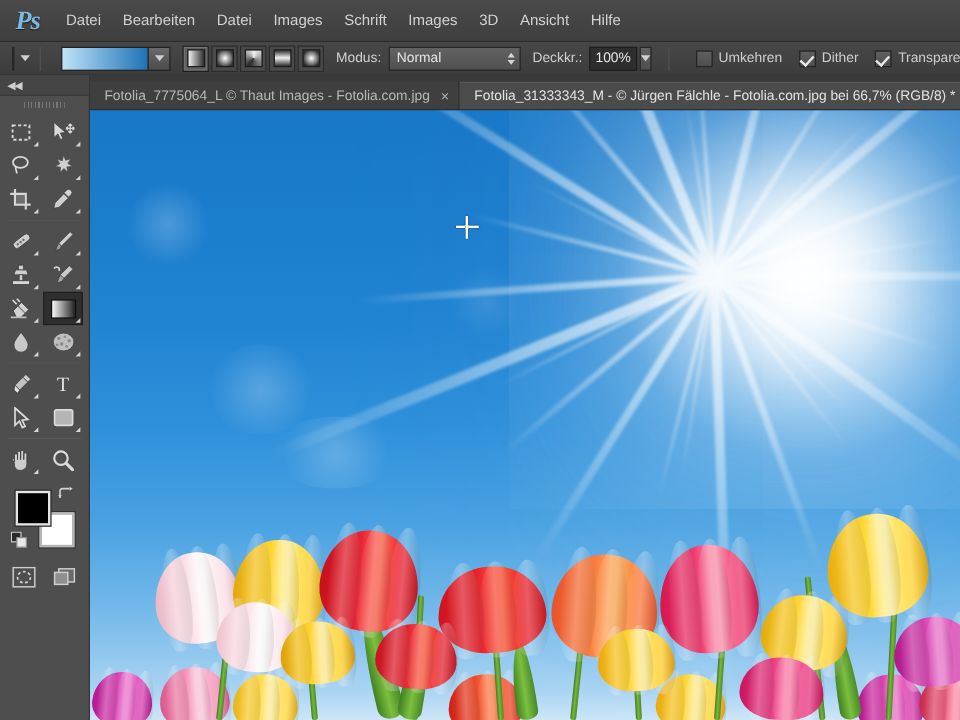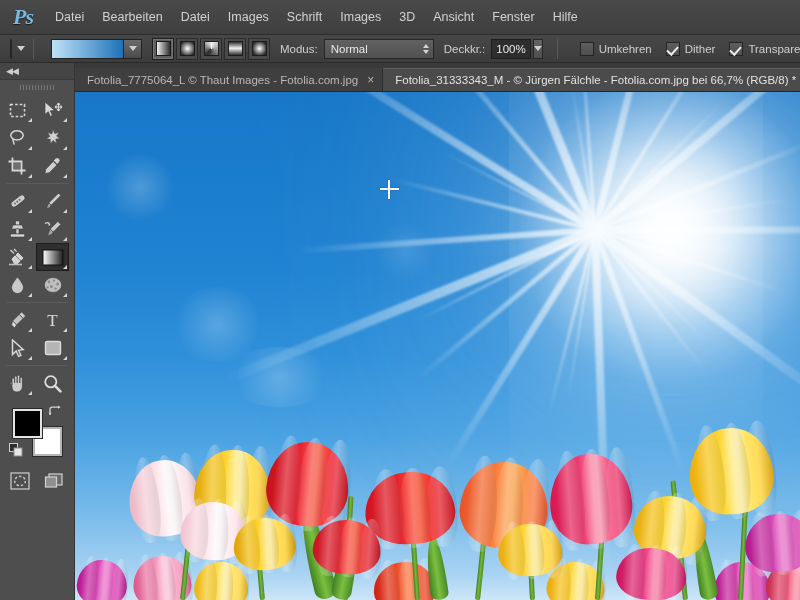--- a/index.html
+++ b/index.html
@@ -280,21 +280,20 @@
   <div class="menubar">
     <div class="ps-logo">Ps</div>
     <div class="menu-item">Datei</div>
     <div class="menu-item">Bearbeiten</div>
     <div class="menu-item">Datei</div>
     <div class="menu-item">Images</div>
     <div class="menu-item">Schrift</div>
     <div class="menu-item">Images</div>
     <div class="menu-item">3D</div>
     <div class="menu-item">Ansicht</div>
-    <div class="menu-item">Fenster</div>
     <div class="menu-item">Hilfe</div>
   </div>
 
   <div class="optionsbar">
     <div class="grip"></div>
     <div class="tool-preset"></div>
     <div class="mini-arrow"></div>
 
     <div class="sep"></div>
 

